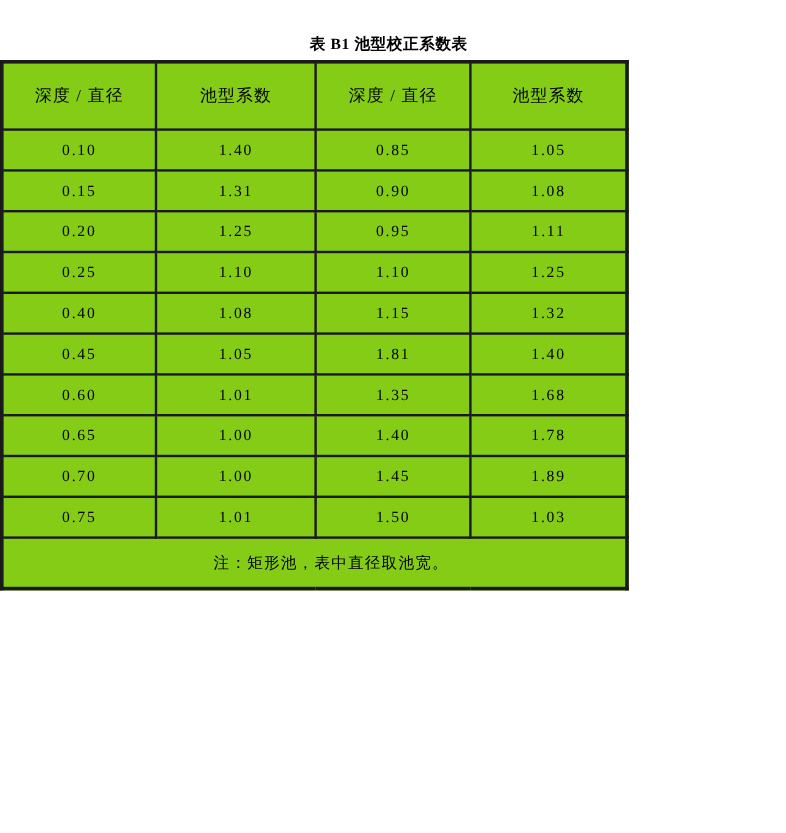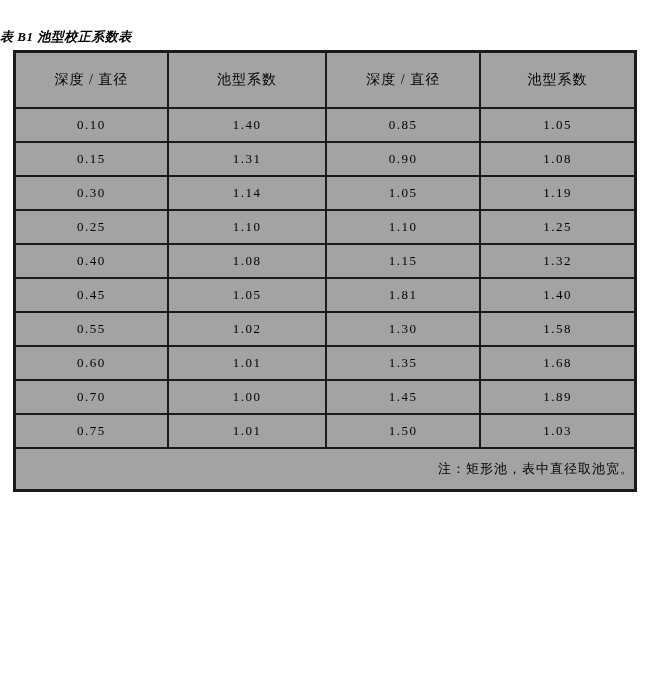--- a/index.html
+++ b/index.html
@@ -15,34 +15,32 @@
     overflow: hidden;
   }
   .page {
     position: relative;
     width: 655px;
     height: 694px;
     background: #ffffff;
   }
   .doc-title {
     margin: 28px 7px 5px 0;
-    text-align: left;
+    text-align: center;
     font-weight: bold;
     font-size: 13px;
     letter-spacing: 0.5px;
     line-height: 17px;
-    font-style: italic;
   }
   table.coef-table {
     border-collapse: collapse;
     table-layout: fixed;
-    margin-left: 13px;
-    width: 624px;
+    width: 524px;
     border: 3px solid #1a1a1a;
-    background: #a3a3a3;
+    background: #84cc16;
   }
   .coef-table th,
   .coef-table td {
     border: 2px solid #1a1a1a;
     text-align: center;
     vertical-align: middle;
     padding: 0;
     overflow: hidden;
     white-space: nowrap;
   }
@@ -52,21 +50,21 @@
     font-weight: normal;
     letter-spacing: 1px;
   }
   .coef-table tbody td {
     height: 32px;
     font-size: 13px;
     letter-spacing: 1.5px;
   }
   .coef-table tfoot td.note-cell {
     height: 40px;
-    text-align: right;
+    text-align: center;
     padding-left: 28px;
     font-size: 13px;
     letter-spacing: 1px;
   }
 </style>
 </head>
 <body>
 
 <div class="page">
 
@@ -94,54 +92,54 @@
           <td>0.85</td>
           <td>1.05</td>
         </tr>
         <tr>
           <td>0.15</td>
           <td>1.31</td>
           <td>0.90</td>
           <td>1.08</td>
         </tr>
         <tr>
-          <td>0.30</td>
-          <td>1.14</td>
-          <td>1.05</td>
-          <td>1.19</td>
+          <td>0.20</td>
+          <td>1.25</td>
+          <td>0.95</td>
+          <td>1.11</td>
         </tr>
         <tr>
           <td>0.25</td>
           <td>1.10</td>
           <td>1.10</td>
           <td>1.25</td>
         </tr>
         <tr>
           <td>0.40</td>
           <td>1.08</td>
           <td>1.15</td>
           <td>1.32</td>
         </tr>
         <tr>
           <td>0.45</td>
           <td>1.05</td>
           <td>1.81</td>
           <td>1.40</td>
         </tr>
         <tr>
-          <td>0.55</td>
-          <td>1.02</td>
-          <td>1.30</td>
-          <td>1.58</td>
-        </tr>
-        <tr>
           <td>0.60</td>
           <td>1.01</td>
           <td>1.35</td>
           <td>1.68</td>
+        </tr>
+        <tr>
+          <td>0.65</td>
+          <td>1.00</td>
+          <td>1.40</td>
+          <td>1.78</td>
         </tr>
         <tr>
           <td>0.70</td>
           <td>1.00</td>
           <td>1.45</td>
           <td>1.89</td>
         </tr>
         <tr>
           <td>0.75</td>
           <td>1.01</td>

